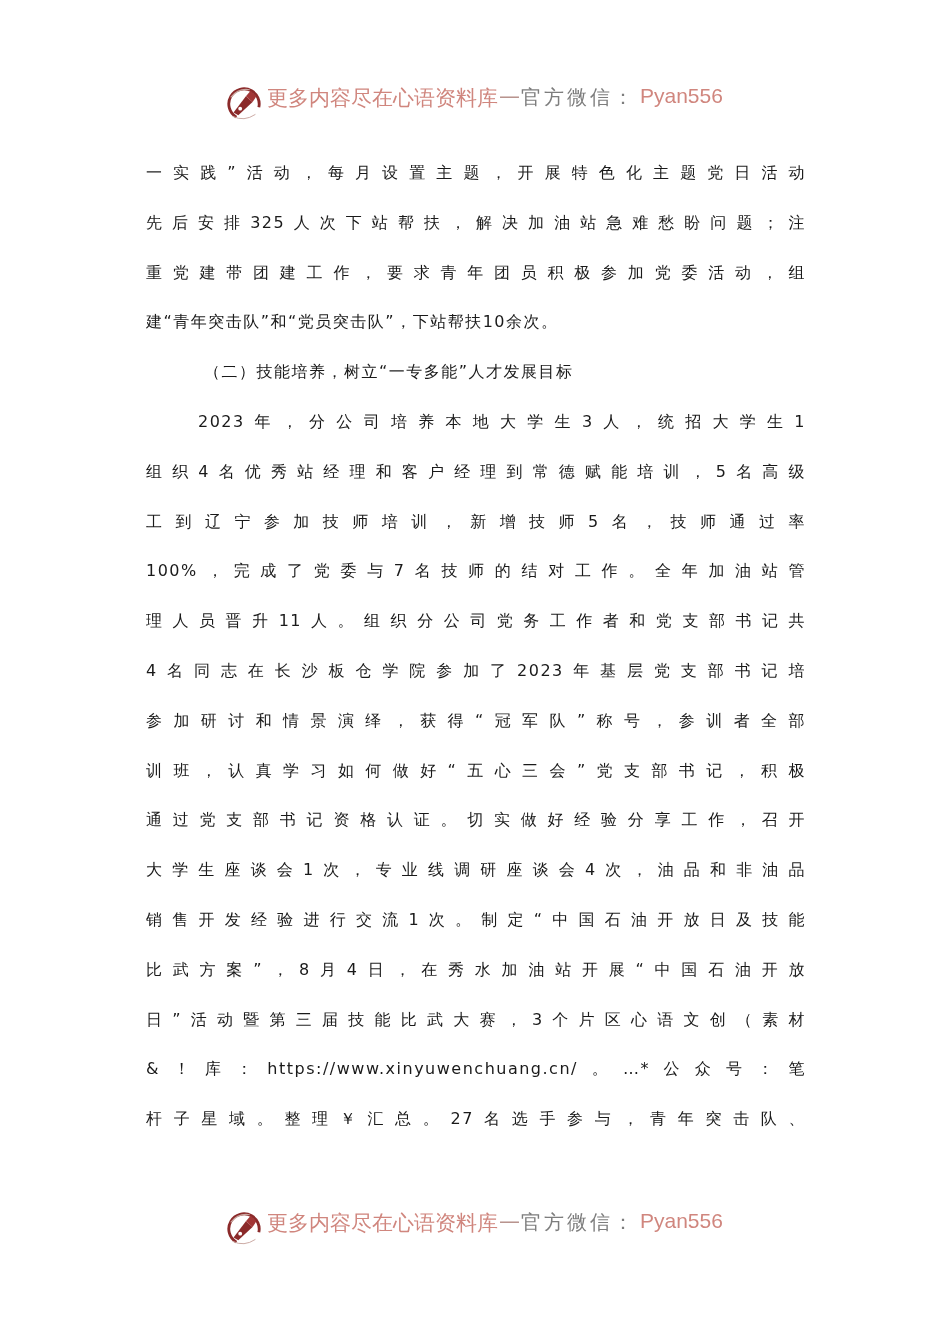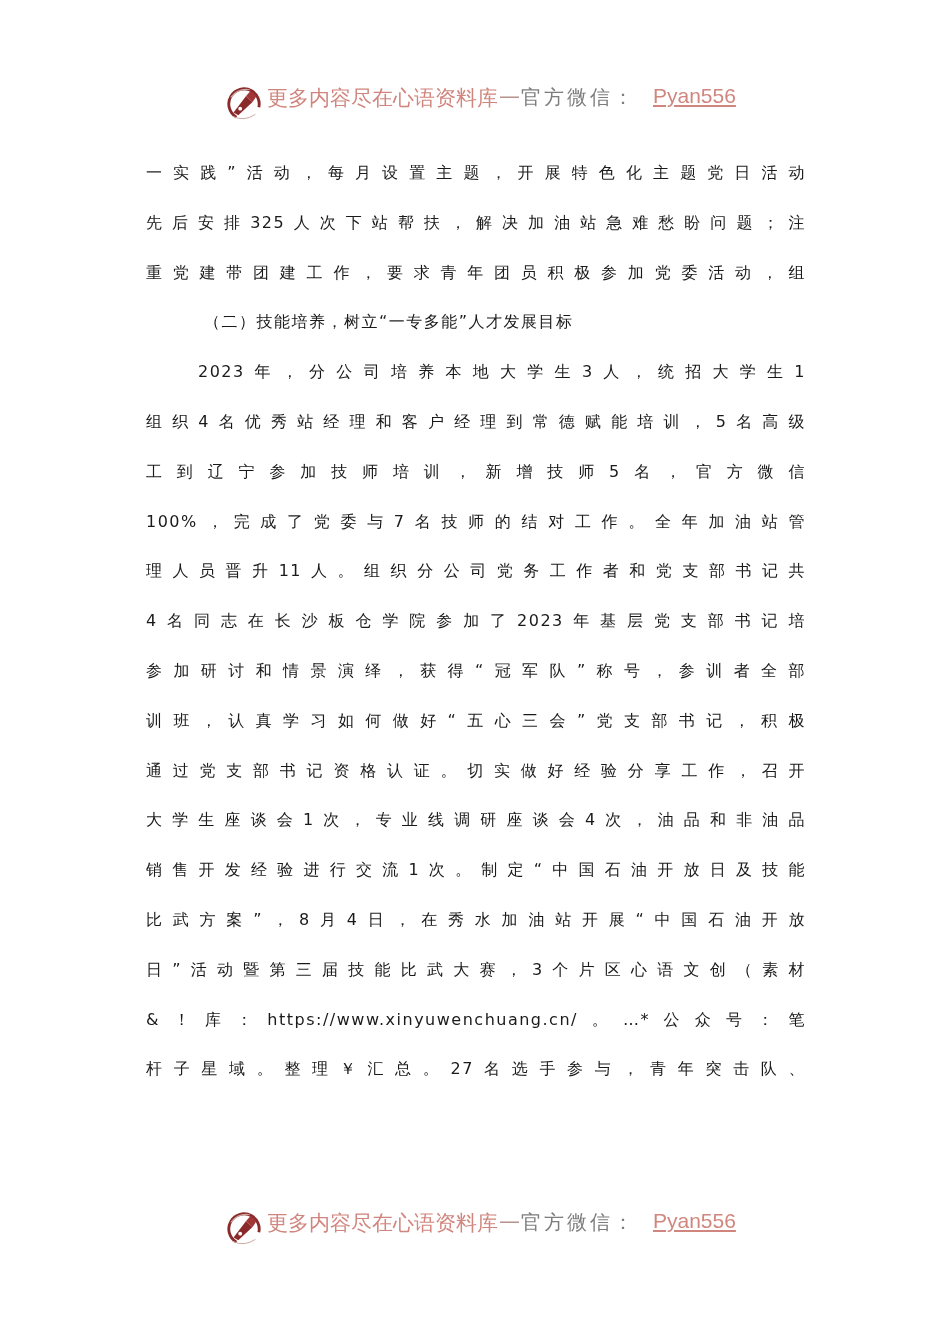--- a/index.html
+++ b/index.html
@@ -44,22 +44,21 @@
     .banner .wechat-label {
       font-family: Liberation Sans, sans-serif;
       font-size: 20px;
       color: #7d7d7d;
       letter-spacing: 3px;
     }
     .banner .wechat-id {
       font-family: "Liberation Sans", sans-serif;
       font-size: 21px;
       color: #d0867e;
-      margin-left: 17px;
-      text-decoration: underline;
+      margin-left: 4px;
     }
     .content {
       position: absolute;
       left: 146px;
       top: 148px;
       width: 660px;
     }
     .line {
       height: 49.8px;
       line-height: 49.8px;
@@ -96,24 +95,25 @@
   <span class="promo">更多内容尽在心语资料库</span>
   <span class="dash">—</span>
   <span class="wechat-label">官方微信：</span>
   <span class="wechat-id">Pyan556</span>
 </div>
 
 <div class="content">
   <div class="line">一实践”活动，每月设置主题，开展特色化主题党日活动</div>
   <div class="line">先后安排325人次下站帮扶，解决加油站急难愁盼问题；注</div>
   <div class="line">重党建带团建工作，要求青年团员积极参加党委活动，组</div>
+  <div class="line last">建“青年突击队”和“党员突击队”，下站帮扶10余次。</div>
   <div class="line heading">（二）技能培养，树立“一专多能”人才发展目标</div>
   <div class="line indent">2023年，分公司培养本地大学生3人，统招大学生1</div>
   <div class="line">组织4名优秀站经理和客户经理到常德赋能培训，5名高级</div>
-  <div class="line">工到辽宁参加技师培训，新增技师5名，官方微信</div>
+  <div class="line">工到辽宁参加技师培训，新增技师5名，技师通过率</div>
   <div class="line">100%，完成了党委与7名技师的结对工作。全年加油站管</div>
   <div class="line">理人员晋升11人。组织分公司党务工作者和党支部书记共</div>
   <div class="line">4名同志在长沙板仓学院参加了2023年基层党支部书记培</div>
   <div class="line">参加研讨和情景演绎，获得“冠军队”称号，参训者全部</div>
   <div class="line">训班，认真学习如何做好“五心三会”党支部书记，积极</div>
   <div class="line">通过党支部书记资格认证。切实做好经验分享工作，召开</div>
   <div class="line">大学生座谈会1次，专业线调研座谈会4次，油品和非油品</div>
   <div class="line">销售开发经验进行交流1次。制定“中国石油开放日及技能</div>
   <div class="line">比武方案”，8月4日，在秀水加油站开展“中国石油开放</div>
   <div class="line">日”活动暨第三届技能比武大赛，3个片区心语文创（素材</div>

